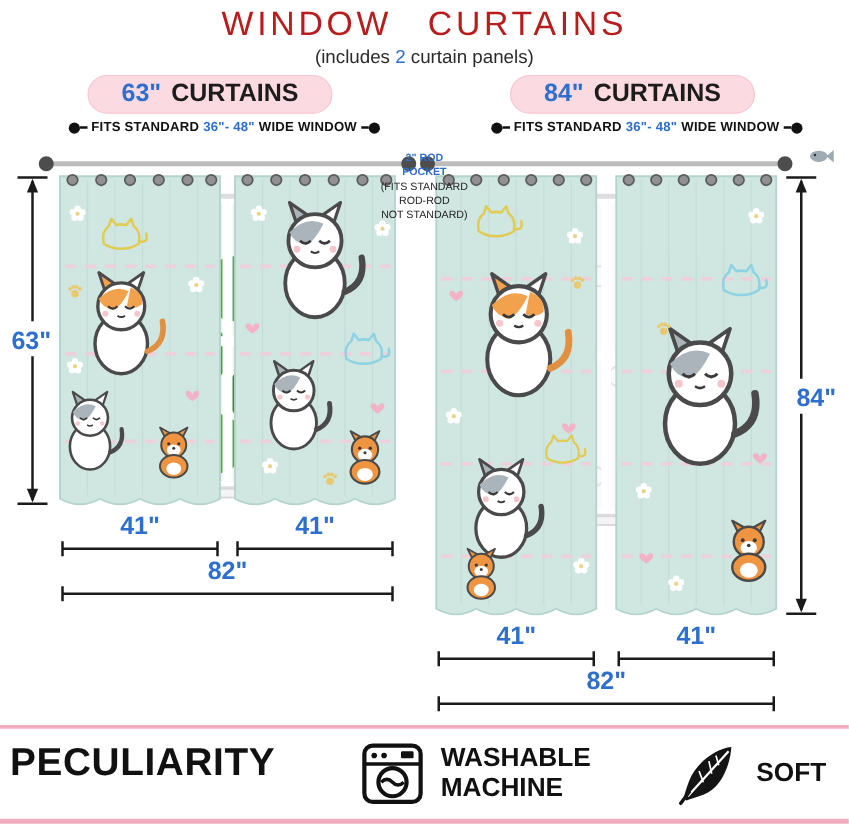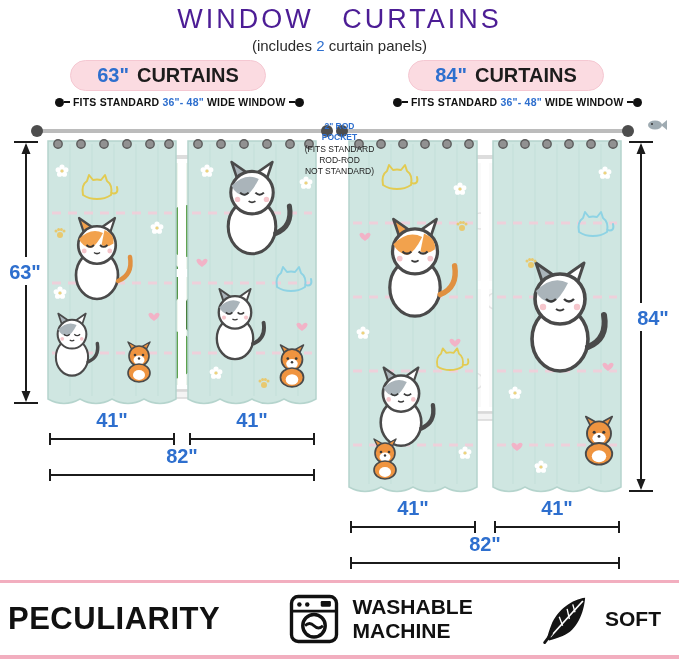--- a/index.html
+++ b/index.html
@@ -1,21 +1,21 @@
 <!DOCTYPE html>
 <html style="--accent-blue: #2e6fce; --badge-pink: #fbdbe1; --divider-pink: #f2aebf; --curtain-teal: #cfe6e1; --text-dark: #1b1b1b;"><head>
 <meta charset="utf-8">
 <style>
   * { margin:0; padding:0; box-sizing:border-box; }
   html,body { background:#ffffff; }
   body { font-family:"Liberation Sans", sans-serif; width:679px; height:659px; overflow:hidden; }
   .page { width:679px; height:659px; background:#fff; display:flex; flex-direction:column; position:relative; }
 
   .header { text-align:center; padding-top:5px; }
-  .title { font-size:27px; font-weight:400; letter-spacing:3px; word-spacing:18px; color:#4c1d95; line-height:1.1; }
+  .title { font-size:27px; font-weight:400; letter-spacing:3px; word-spacing:18px; color:#b91c1c; line-height:1.1; }
   .subtitle { font-size:15px; color:#2a2a2a; margin-top:2px; line-height:1.25; }
   .blue { color:var(--accent-blue,#2e6fce); }
 
   .columns { display:flex; justify-content:space-between; align-items:flex-start; padding:5px 2px 0 2px; position:relative; flex:1; }
   .col { display:flex; flex-direction:column; align-items:center; }
   .col-63 { width:332px; }
   .col-84 { width:342px; }
 
   .pill { background:var(--badge-pink,#fbdbe1); border:1px solid #f5c8d2; border-radius:18px;
           padding:3px 26px; font-size:20px; font-weight:bold; color:#1c1c1c; white-space:nowrap; }
@@ -26,21 +26,21 @@
   .fits .hline { height:2px; background:#111; flex:1; min-width:6px; }
   .fits-text { font-size:10.5px; font-weight:bold; color:#111; padding:0 3px; white-space:nowrap; letter-spacing:.2px; }
 
   .scene { margin-top:3px; display:block; }
 
   .rod-note { position:absolute; left:50%; top:66px; transform:translateX(-50%); width:74px;
               text-align:center; font-size:8.5px; line-height:1.3; color:#222; }
   .rod-note .nb { font-weight:bold; }
 
   .footer { margin-top:auto; border-top:3px solid var(--divider-pink,#f2aebf); border-bottom:4px solid var(--divider-pink,#f2aebf);
-            display:flex; align-items:center; justify-content:space-between; padding:9px 18px 9px 8px; }
+            display:flex; justify-content:space-between; padding:9px 18px 9px 8px; }
   .brand { font-size:31px; font-weight:bold; color:#111; letter-spacing:.5px; white-space:nowrap; }
   .feature-group { display:flex; align-items:center; gap:12px; }
   .f-icon svg { display:block; }
   .feature { font-size:21px; font-weight:600; color:#111; line-height:1.15; }
 
   
   svg text { font-family:"Liberation Sans", sans-serif; }
   .panel { fill:var(--curtain-teal,#cfe6e1); stroke:#b5d4cd; stroke-width:1.5; }
   .folds line { stroke:#c0ddd6; stroke-width:1; opacity:.8; }
   .stripes line { stroke:#f4cdd9; stroke-width:3; stroke-dasharray:9 7; opacity:.85; }

